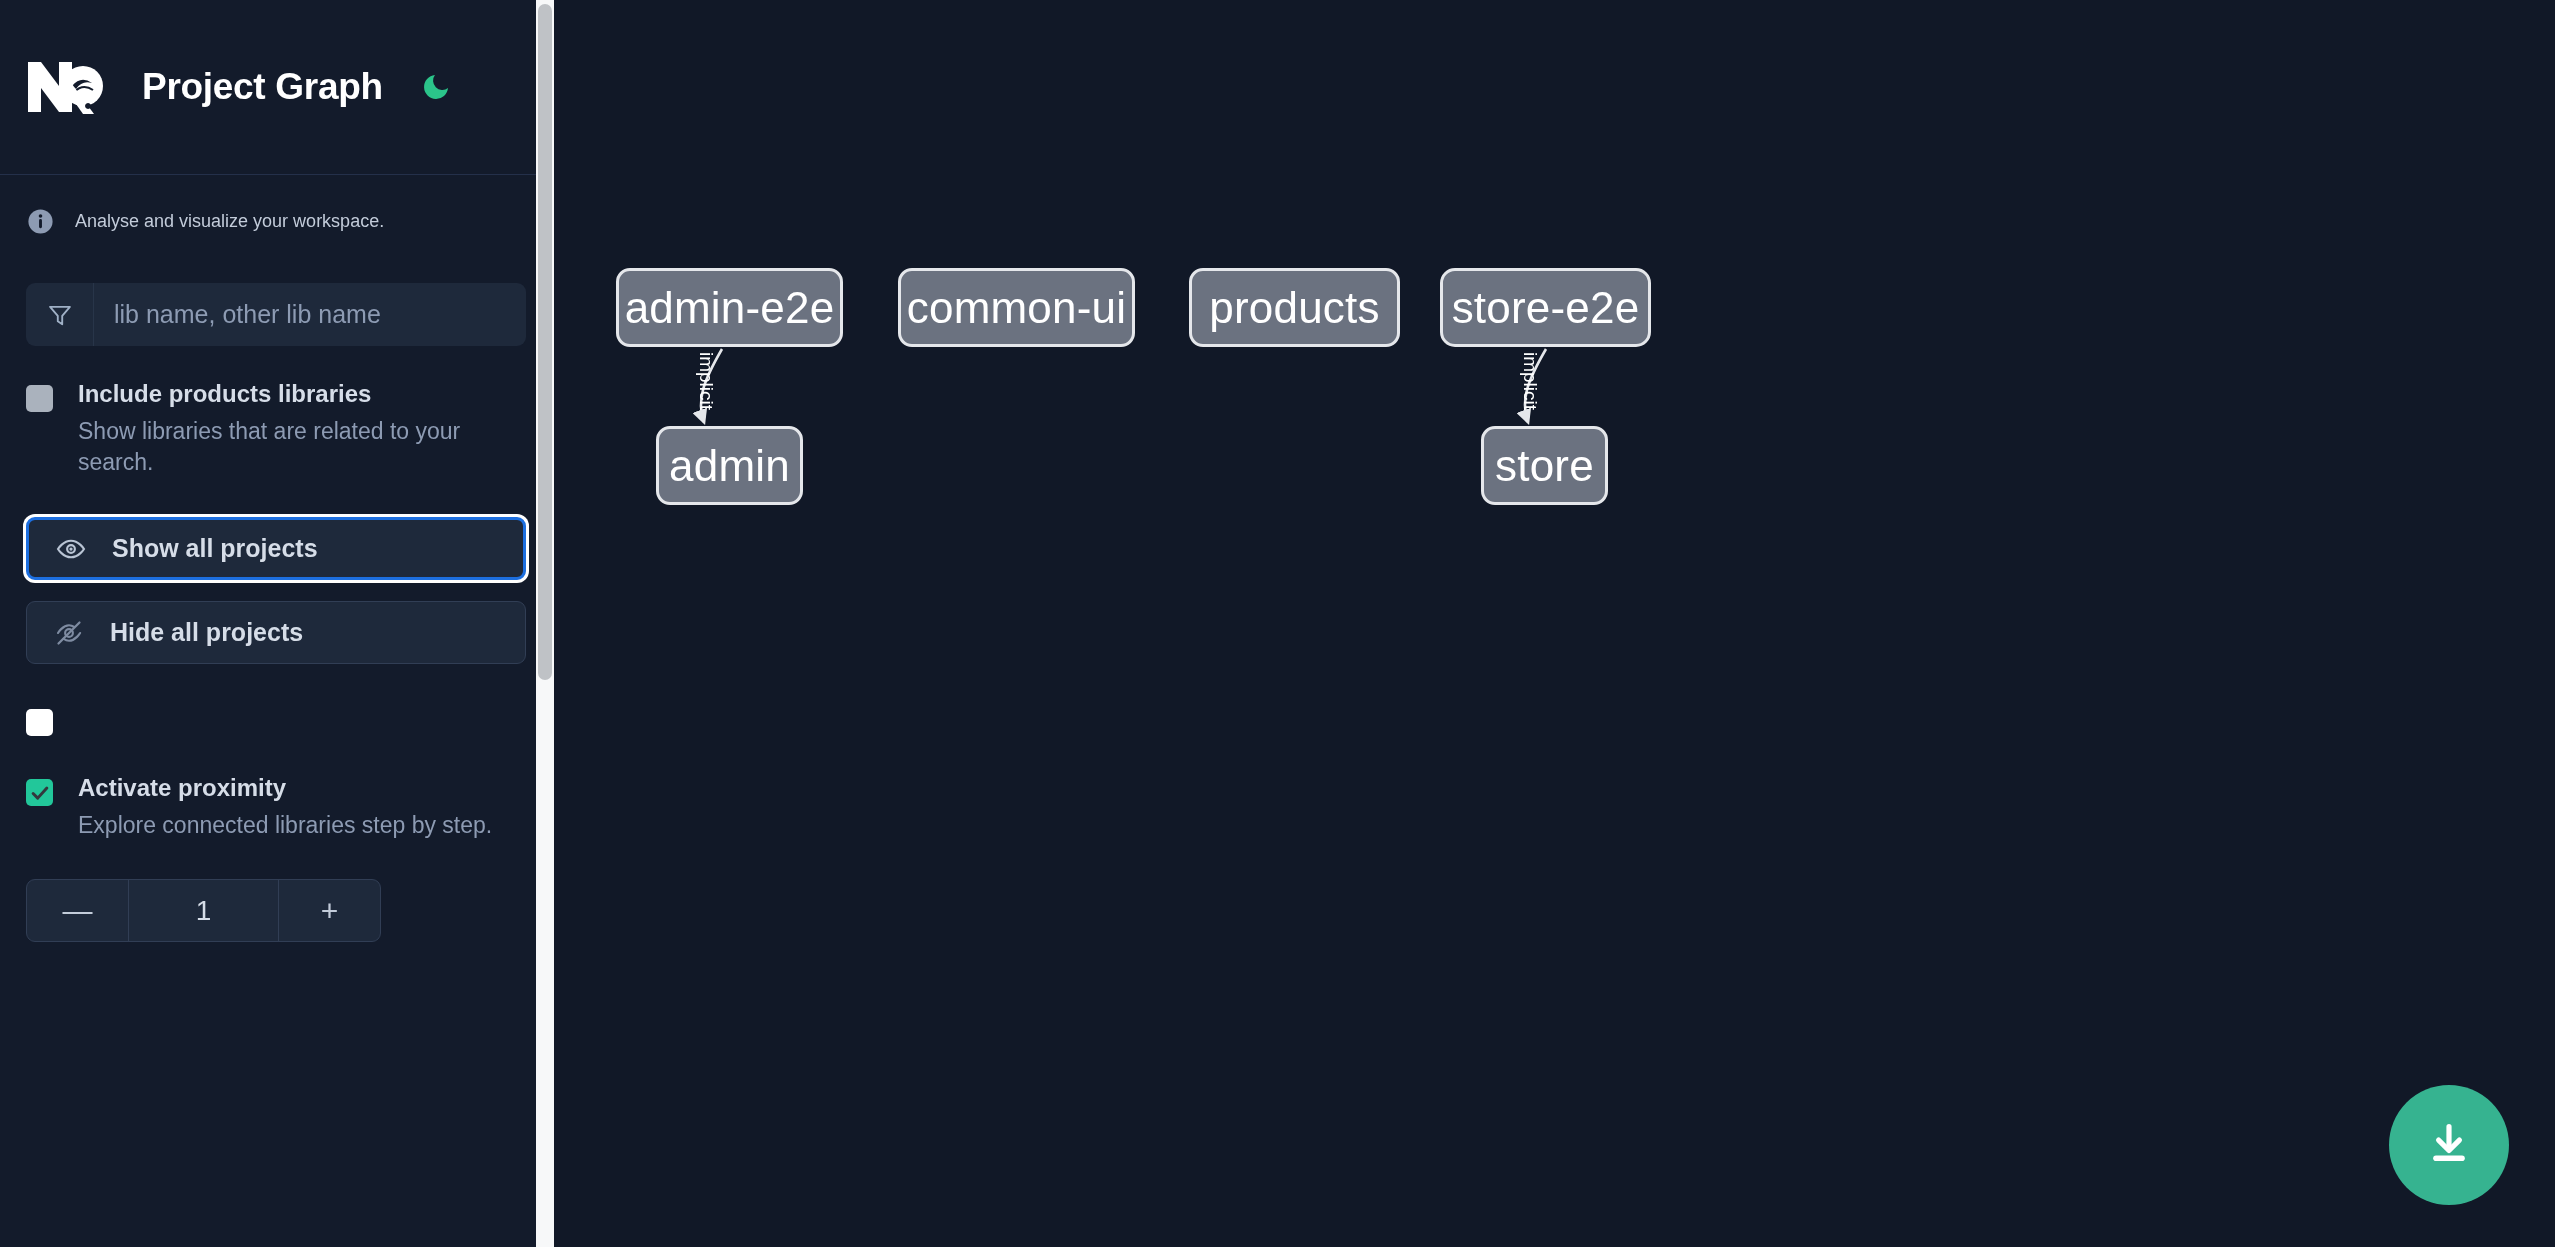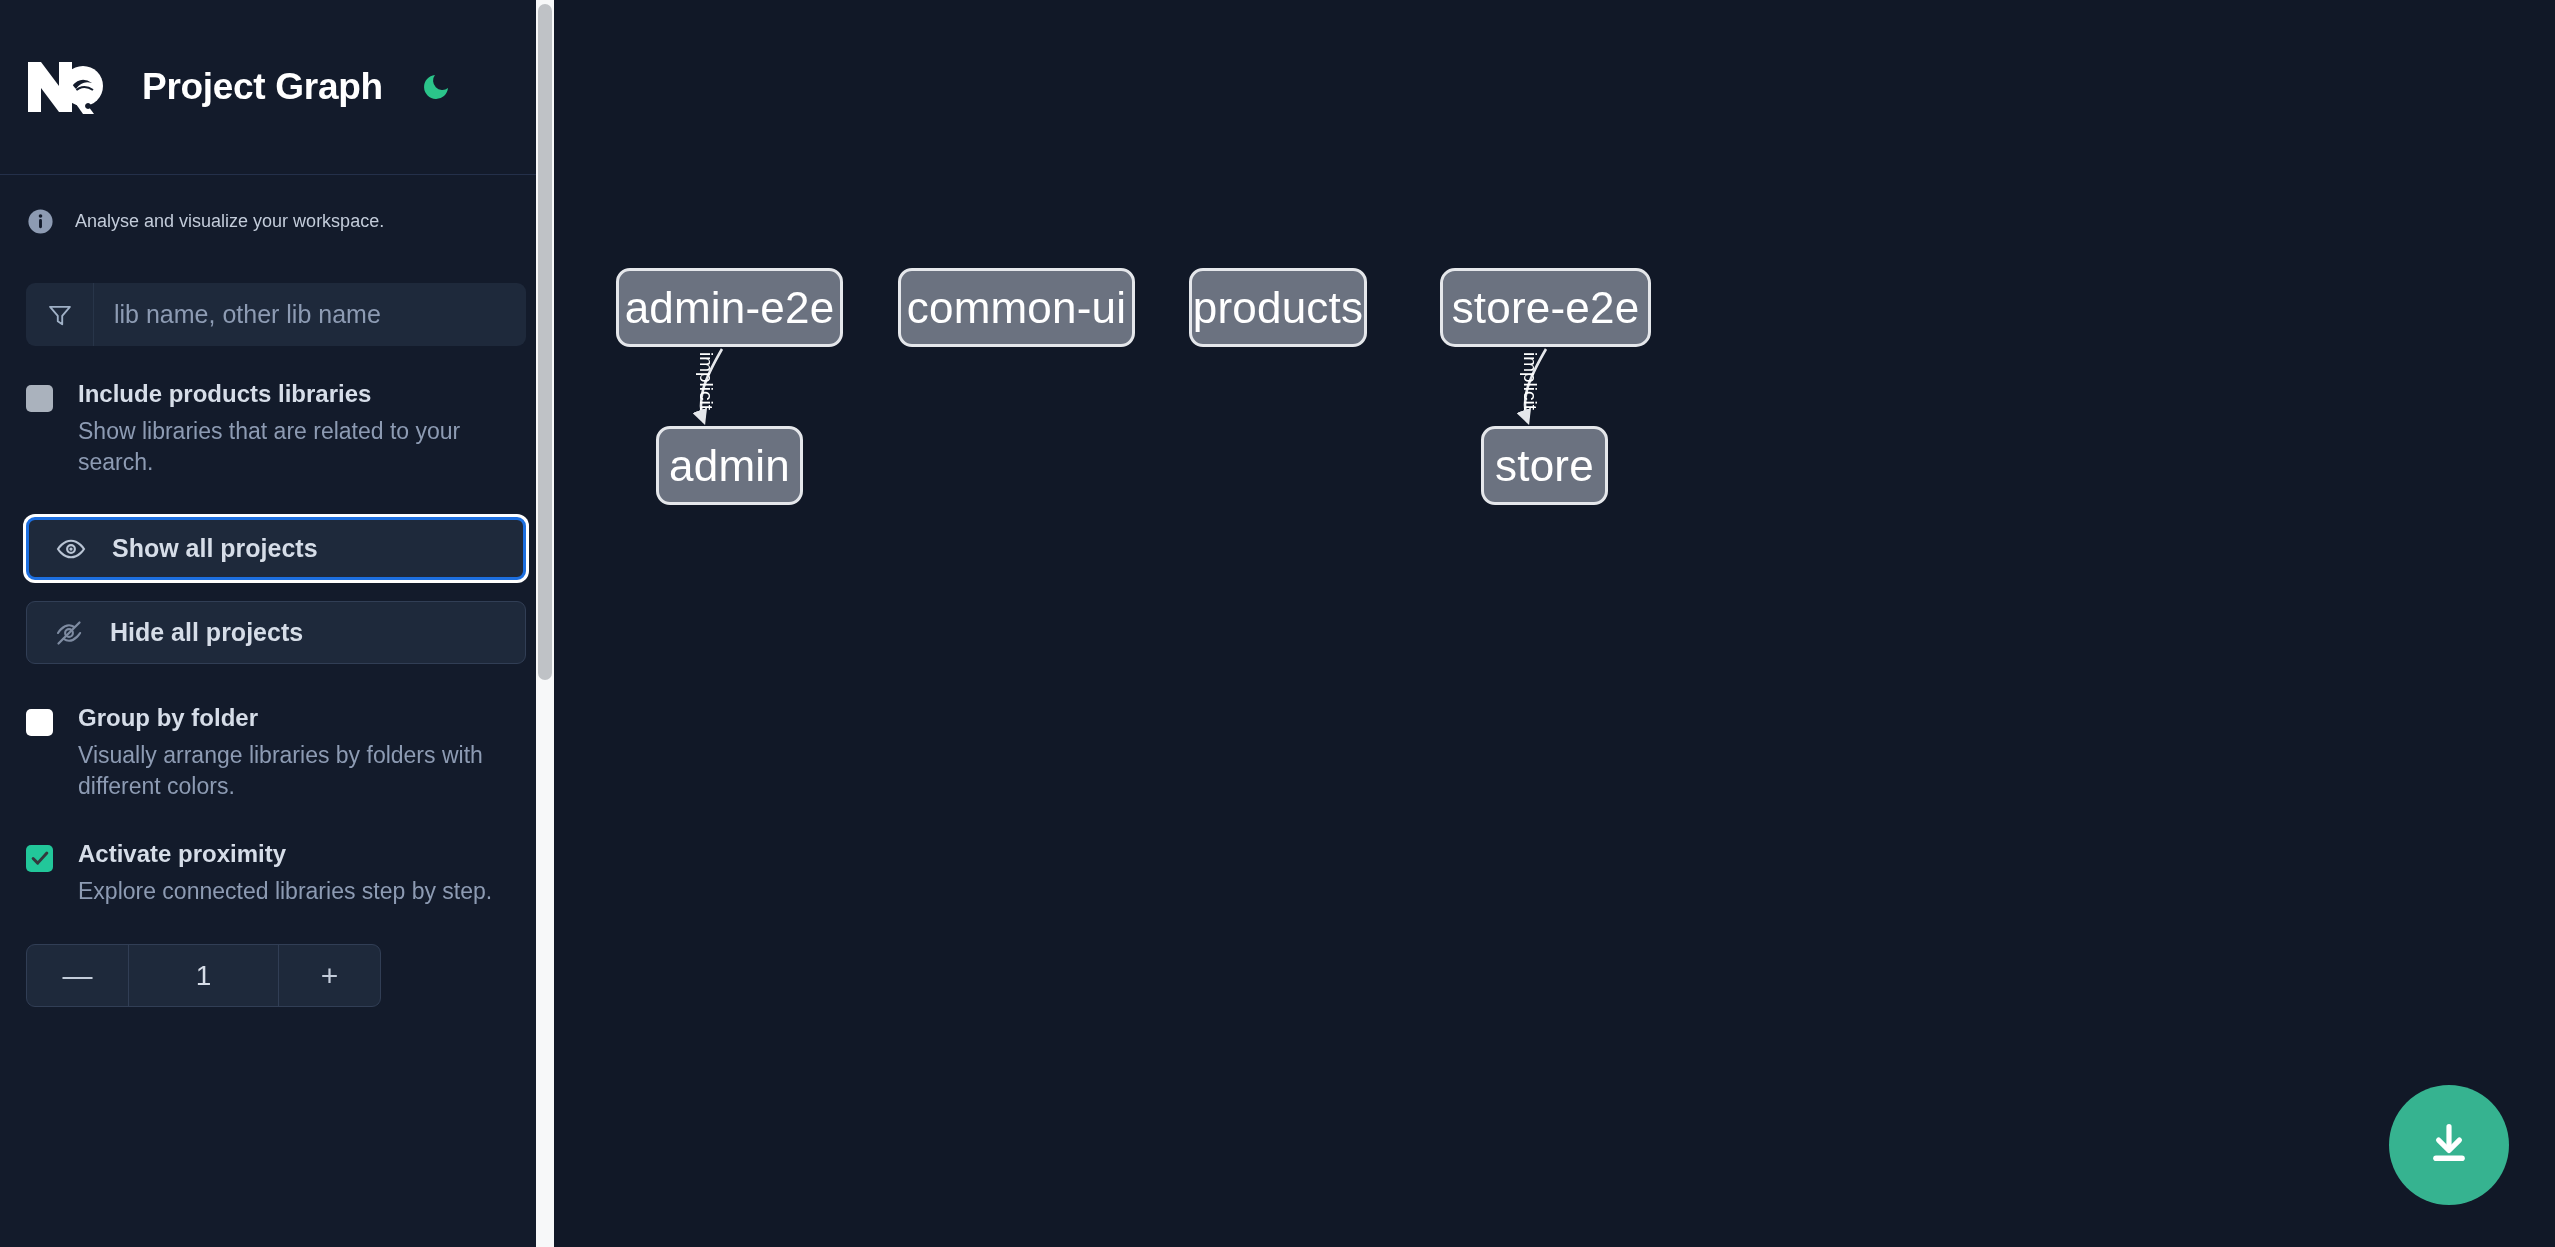--- a/index.html
+++ b/index.html
@@ -242,24 +242,20 @@
               <circle cx="12" cy="12" r="3.1" fill="none" stroke="#7e8ba1" stroke-width="1.7"></circle>
               <line x1="3.6" y1="20.4" x2="20.4" y2="3.6" stroke="#7e8ba1" stroke-width="1.8" stroke-linecap="round"></line>
             </svg>
           </span>
           <span class="gbtn-label">Hide all projects</span>
         </div>
       </div>
 
       <div class="cb-row" style="margin-top:40px">
         <span class="cb-box cb-white"></span>
-        <span class="cb-text">
-          <span class="cb-label">Group by folder</span>
-          <span class="cb-desc" style="display:block">Visually arrange libraries by folders with different colors.</span>
-        </span>
       </div>
 
       <div class="cb-row" style="margin-top:38px">
         <span class="cb-box cb-green">
           <svg viewBox="0 0 24 24" width="22" height="22">
             <path d="M4.5 12.6l5 5 10-11" fill="none" stroke="#33383d" stroke-width="3.2" stroke-linecap="round" stroke-linejoin="round"></path>
           </svg>
         </span>
         <span class="cb-text">
           <span class="cb-label">Activate proximity</span>
@@ -291,21 +287,21 @@
 
       <path d="M168 349 C 150 380, 142 400, 150 422" fill="none" stroke="#e5e7eb" stroke-width="2.6" marker-end="url(#arrow)"></path>
 
       <path d="M992 349 C 974 380, 966 400, 974 422" fill="none" stroke="#e5e7eb" stroke-width="2.6" marker-end="url(#arrow)"></path>
       <text x="146" y="352" fill="#ffffff" font-size="19" font-family="Liberation Sans, sans-serif" transform="rotate(90 146 352)">implicit</text>
       <text x="970" y="352" fill="#ffffff" font-size="19" font-family="Liberation Sans, sans-serif" transform="rotate(90 970 352)">implicit</text>
     </svg>
 
     <div class="node" style="left:62px;  top:268px; width:227px; height:79px;">admin-e2e</div>
     <div class="node" style="left:344px; top:268px; width:237px; height:79px;">common-ui</div>
-    <div class="node" style="left:635px; top:268px; width:178px; height:79px;">products</div>
+    <div class="node" style="left:635px; top:268px; width:211px; height:79px;">products</div>
     <div class="node" style="left:886px; top:268px; width:211px; height:79px;border-radius:15px;">store-e2e</div>
     <div class="node" style="left:102px; top:426px; width:147px; height:79px;">admin</div>
     <div class="node" style="left:927px; top:426px; width:127px; height:79px;">store</div>
 
     <button class="fab">
       <span>
         <svg viewBox="0 0 24 24" width="52" height="52">
           <path d="M12 4 v10" stroke="#ffffff" stroke-width="2.4" stroke-linecap="round" fill="none"></path>
           <path d="M7.2 10.2 L12 15 L16.8 10.2" stroke="#ffffff" stroke-width="2.4" stroke-linecap="round" stroke-linejoin="round" fill="none"></path>
           <path d="M6 18.6 h12" stroke="#ffffff" stroke-width="2.6" stroke-linecap="round" fill="none"></path>

